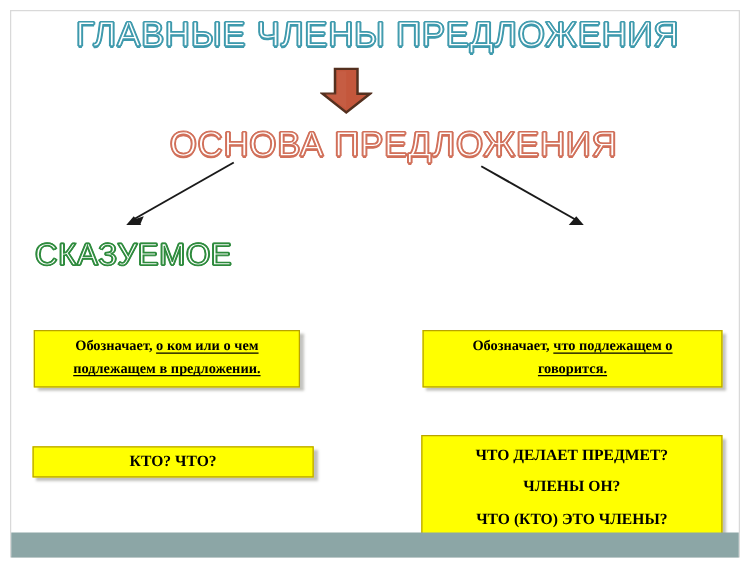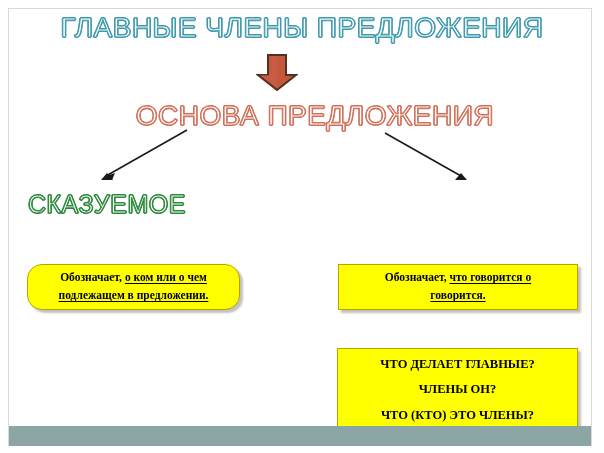--- a/index.html
+++ b/index.html
@@ -123,21 +123,20 @@
     text-align: center;
   }
   .yellow-box .line {
     white-space: nowrap;
     font-weight: 700;
   }
 
   #box-subject-def {
     left: 27px; top: 264px; width: 213px; height: 46px;
     font-size: 11.5px;
-    border-radius: 15px;
   }
   #box-subject-def .line { line-height: 1.55; }
 
   #box-predicate-def {
     left: 338px; top: 264px; width: 240px; height: 46px;
     font-size: 11.5px;
   }
   #box-predicate-def .line { line-height: 1.55; }
 
   #box-subject-q {
@@ -193,29 +192,32 @@
     <div class="line">
       <span>Обозначает,</span><span>&nbsp;</span><span class="underline">о ком или о чем</span>
     </div>
     <div class="line">
       <span class="underline">подлежащем в предложении.</span>
     </div>
   </div>
 
   <div class="yellow-box" id="box-predicate-def">
     <div class="line">
-      <span>Обозначает,</span><span>&nbsp;</span><span class="underline">что говорится о</span>
+      <span>Обозначает,</span><span>&nbsp;</span><span class="underline">что подлежащем о</span>
     </div>
     <div class="line">
       <span class="underline">говорится.</span>
     </div>
   </div>
 
+  <div class="yellow-box" id="box-subject-q">
+    <div class="line">КТО? ЧТО?</div>
+  </div>
 
   <div class="yellow-box" id="box-predicate-q">
-    <div class="line">ЧТО ДЕЛАЕТ ГЛАВНЫЕ?</div>
+    <div class="line">ЧТО ДЕЛАЕТ ПРЕДМЕТ?</div>
     <div class="line">ЧЛЕНЫ ОН?</div>
     <div class="line">ЧТО (КТО) ЭТО ЧЛЕНЫ?</div>
   </div>
 
   <div id="footer-band"></div>
 
 </div>
 
 </body></html>

